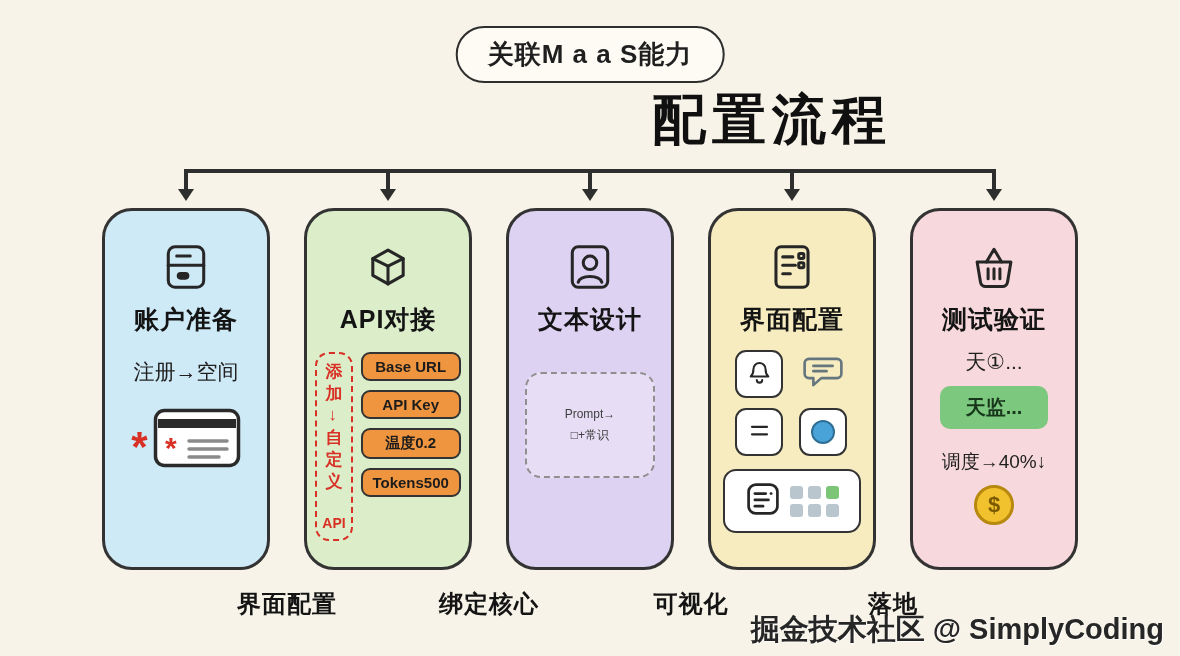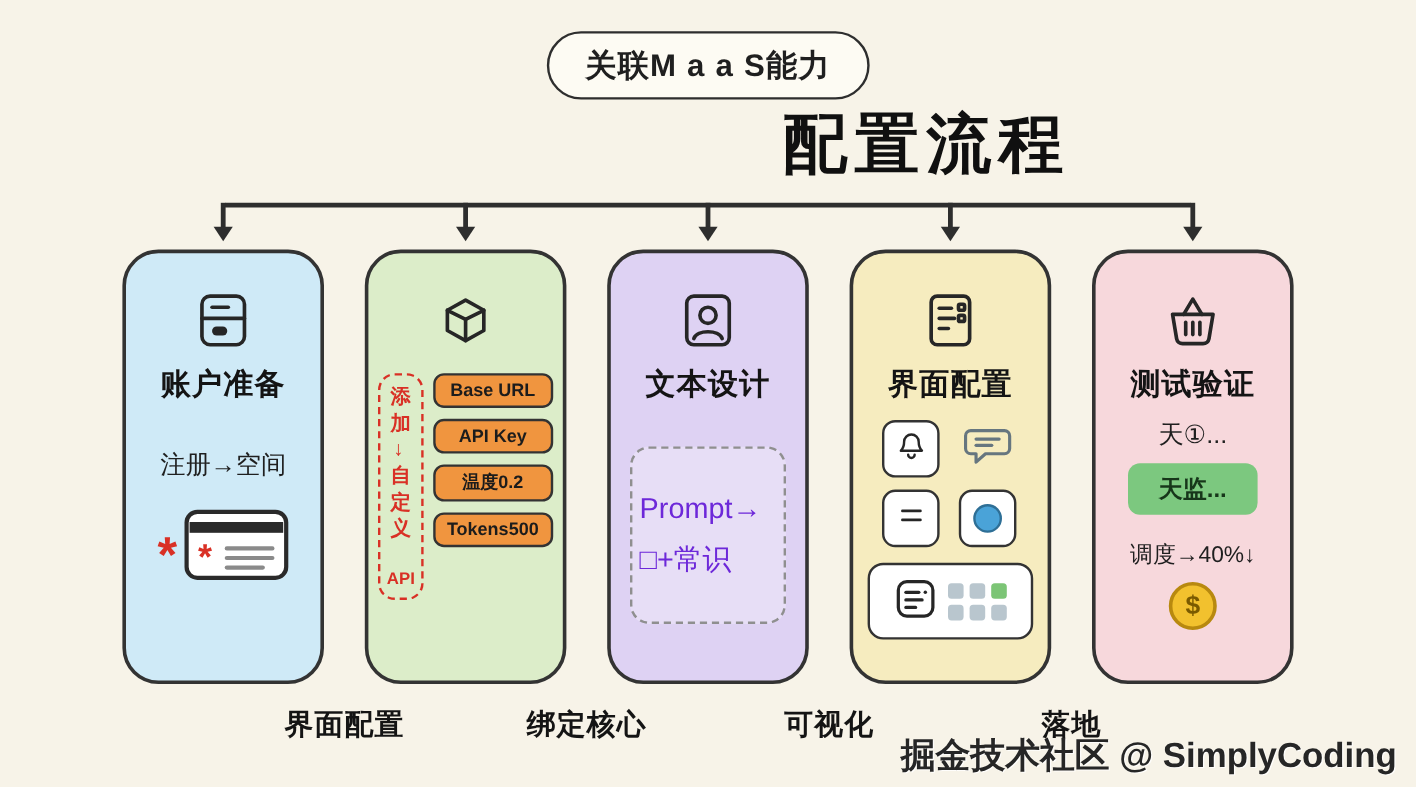--- a/index.html
+++ b/index.html
@@ -32,39 +32,39 @@
     display:flex;flex-direction:column;align-items:center;padding-top:28px}
   .card0{background:var(--card_bgs-0,#cfeaf7)}
   .card1{background:var(--card_bgs-1,#dcedc9)}
   .card2{background:var(--card_bgs-2,#ded2f3)}
   .card3{background:var(--card_bgs-3,#f6ecbf)}
   .card4{background:var(--card_bgs-4,#f7d8dc)}
   .card-title{font-size:25px;font-weight:800;margin-top:8px;color:#141414;letter-spacing:1px}
   .main-icon{height:56px;display:flex;align-items:center;justify-content:center}
 
   
-  .steps-text{margin-top:36px;font-size:21px;line-height:1.5;text-align:center;color:#1f1f1f}
+  .steps-text{margin-top:20px;font-size:21px;line-height:1.5;text-align:center;color:#1f1f1f}
   .asterisk-row{margin-top:20px;display:flex;align-items:center;gap:5px}
   .red-star{color:var(--accent_red,#d93025);font-size:42px;font-weight:900;line-height:.6;margin-top:14px}
 
   
   .api-row{margin-top:16px;display:flex;gap:8px;align-items:flex-start}
   .vbox{border:2.5px dashed var(--accent_red,#d93025);border-radius:14px;padding:7px 5px;
     display:flex;flex-direction:column;align-items:center;color:var(--accent_red,#d93025);
     font-weight:700;font-size:17px;line-height:1.3}
   .vbox .rot{transform:rotate(90deg);display:inline-block}
   .vbox .api-txt{font-size:14px;margin-top:20px;letter-spacing:0}
   .pill-stack{display:flex;flex-direction:column;gap:9px}
   .opill{background:var(--pill_orange,#f0953f);border:2px solid #333;border-radius:9px;
     width:100px;padding:4px 2px;font-size:15px;font-weight:700;text-align:center;color:#1c1c1c}
 
   
   .prompt-box{margin-top:36px;border:2.5px dashed #8f8f8f;border-radius:16px;
-    background:rgba(255,255,255,.28);width:130px;padding:30px 6px;font-size:24px;
-    line-height:1.75;color:#6d28d9}
+    background:rgba(255,255,255,.28);width:130px;padding:30px 6px;font-size:12px;
+    text-align:center;line-height:1.75;color:#404040}
 
   
   .ui-grid{margin-top:14px;display:grid;grid-template-columns:52px 56px;
     gap:10px 10px;align-items:center;justify-items:center}
   .ui-tile{width:48px;height:48px;background:#fff;border:2.5px solid #333;border-radius:11px;
     display:flex;align-items:center;justify-content:center}
   .blue-dot{width:24px;height:24px;border-radius:50%;background:#4aa3d8;border:2.5px solid #2e6f96}
   .ui-panel{margin-top:13px;width:138px;height:64px;background:#fff;border:2.5px solid #333;
     border-radius:13px;display:flex;align-items:center;justify-content:center;gap:9px}
   .mini-grid{display:grid;grid-template-columns:repeat(3,13px);gap:5px}
@@ -144,20 +144,21 @@
     </section>
 
     <section class="card card1">
       <span class="main-icon">
         <svg width="54" height="54" viewBox="0 0 64 64" fill="none" stroke="#262626" stroke-width="3.6" stroke-linecap="round" stroke-linejoin="round">
           <path d="M14 22 L32 12 L50 22 L50 42 L32 52 L14 42 Z"></path>
           <path d="M14 22 L32 31 L50 22"></path>
           <line x1="32" y1="31" x2="32" y2="52"></line>
         </svg>
       </span>
+      <h2 class="card-title">API对接</h2>
       <div class="api-row">
         <div class="vbox">
           <span>添</span>
           <span>加</span>
           <span class="rot">→</span>
           <span>自</span>
           <span>定</span>
           <span>义</span>
           <span class="api-txt">API</span>
         </div>

